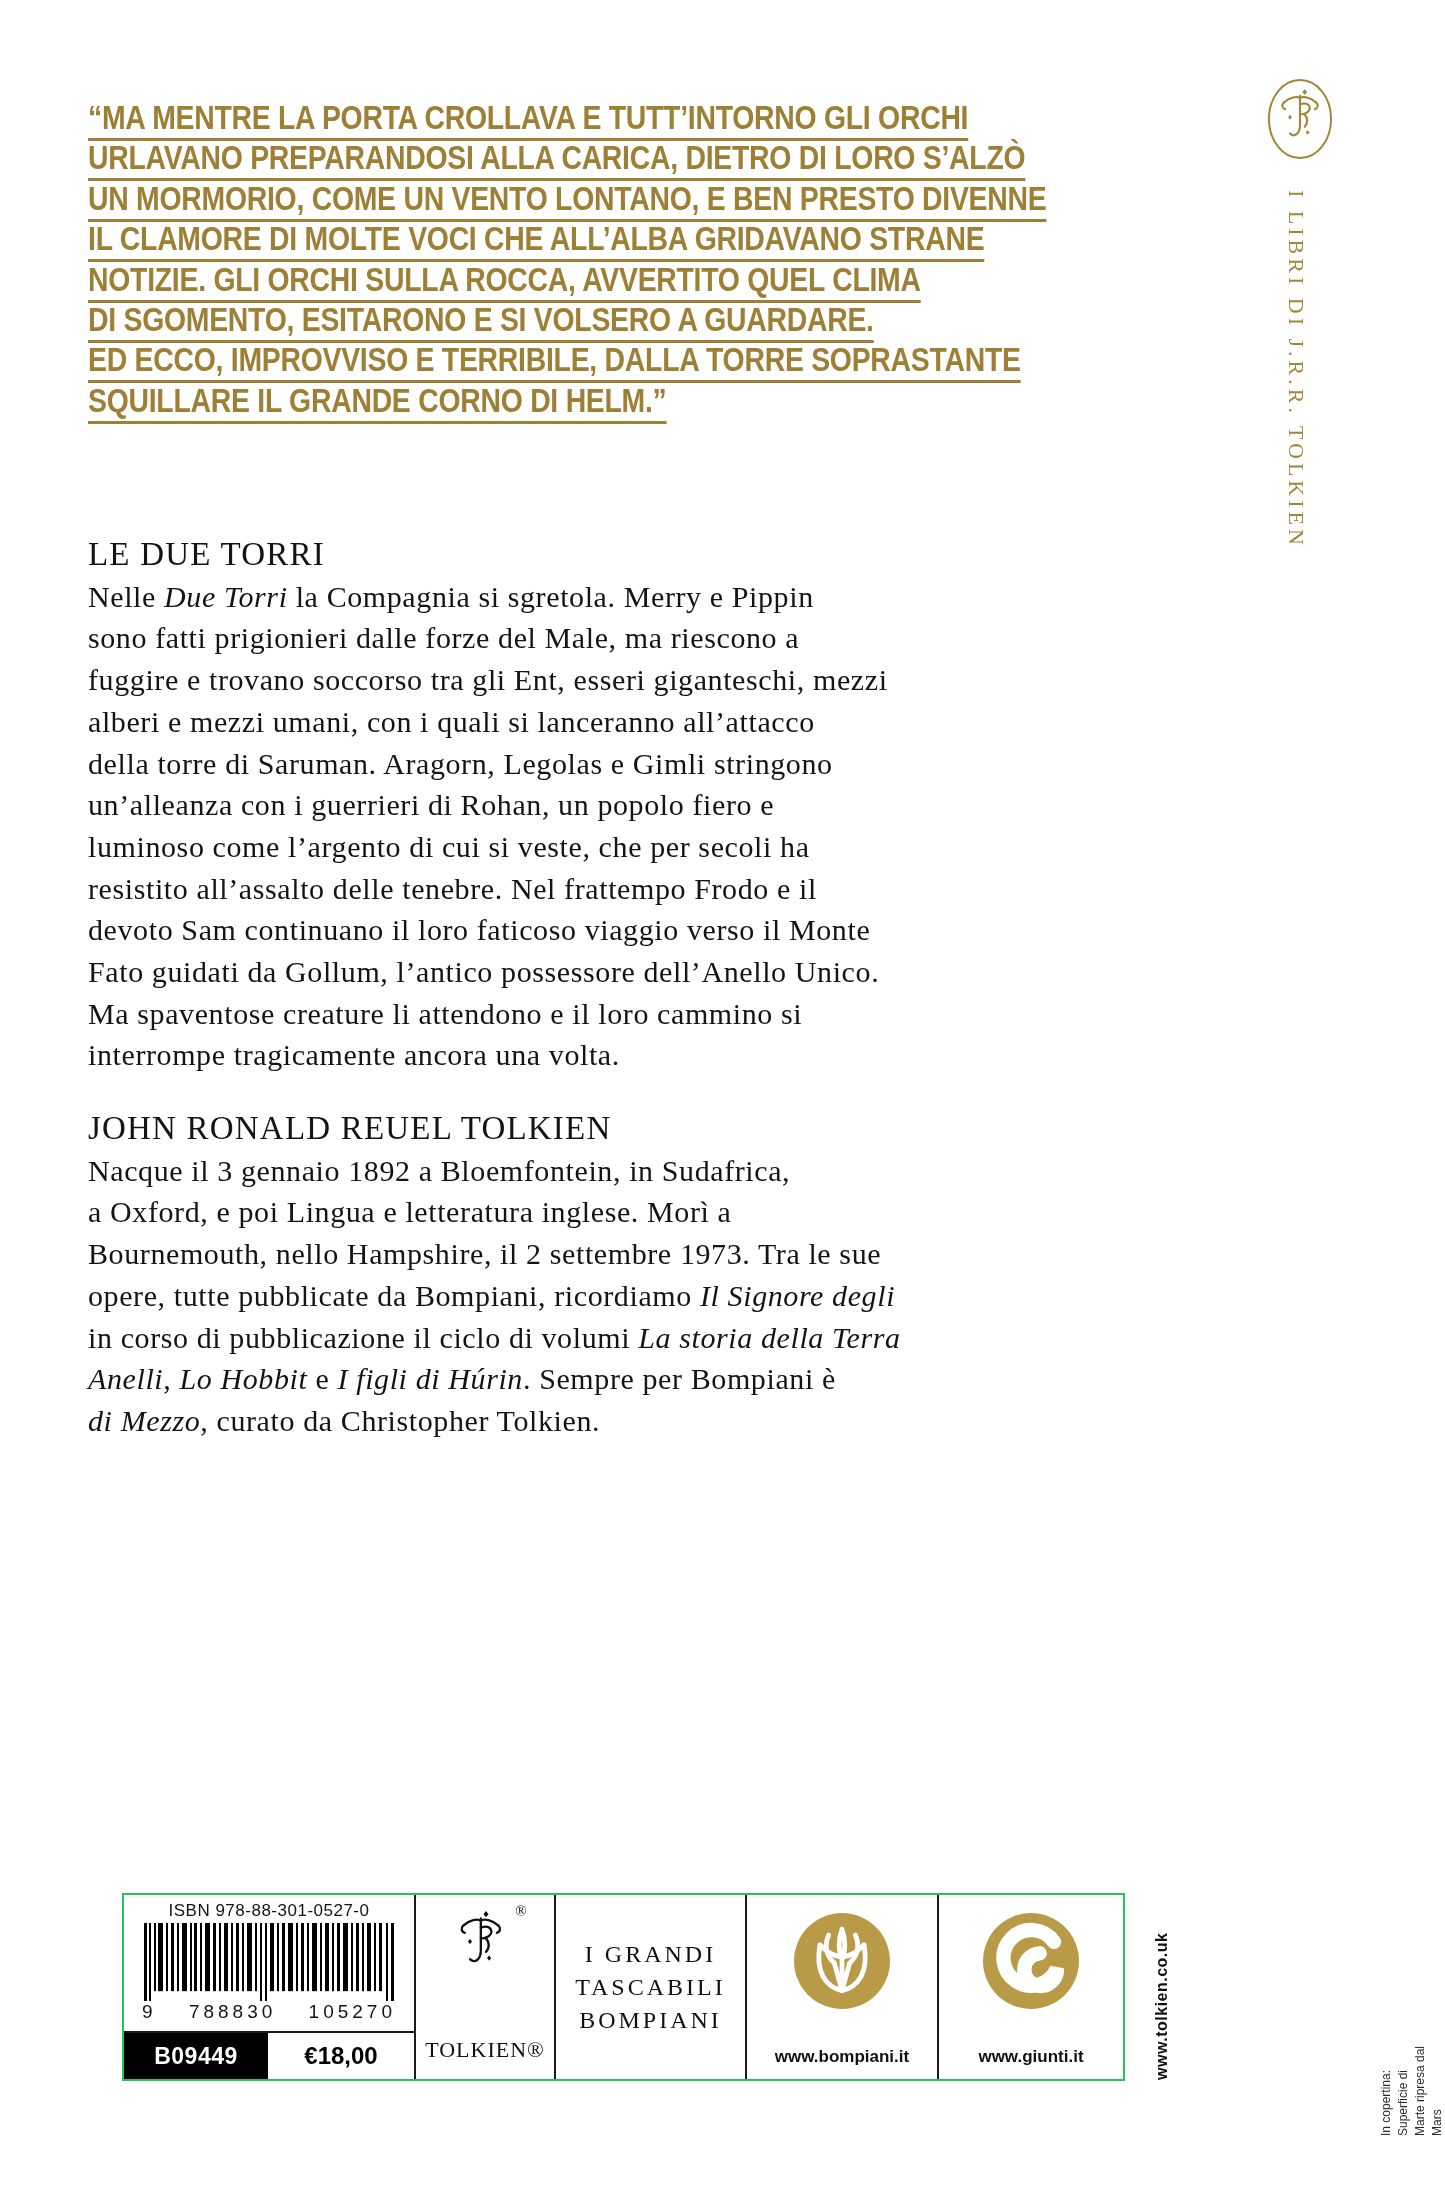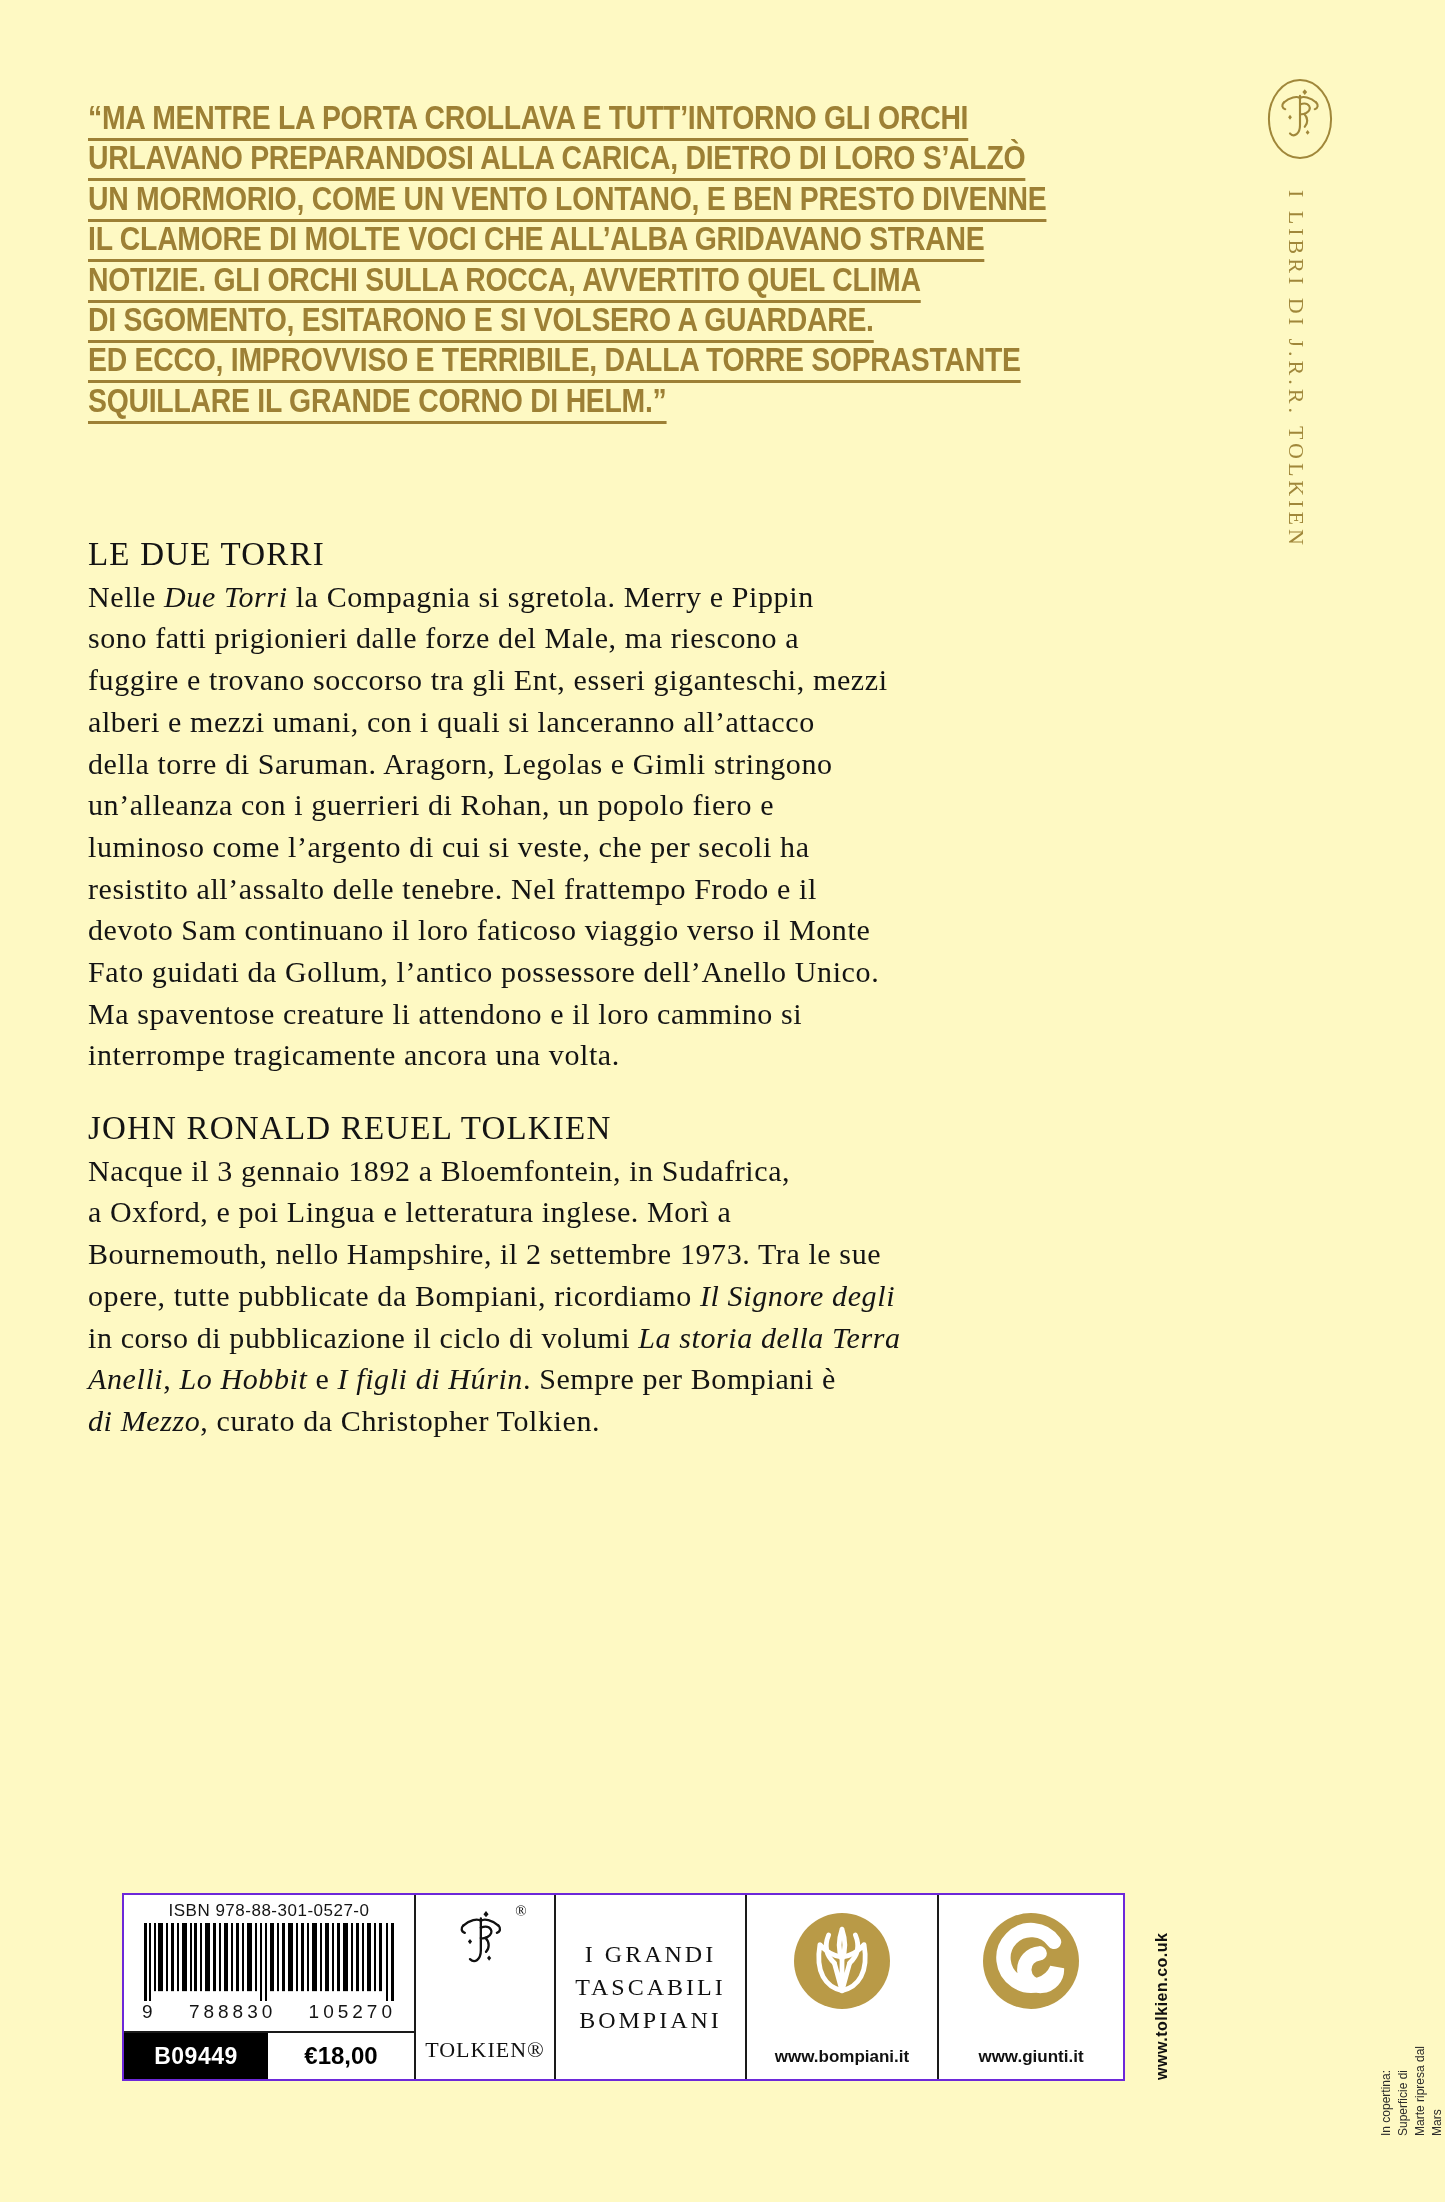--- a/index.html
+++ b/index.html
@@ -1,19 +1,19 @@
 <!DOCTYPE html>
 <html><head>
 <meta charset="utf-8">
 <style>
   html,body{margin:0;padding:0;background:#e8e8e8;}
   #page{
     position:relative;
     width:1445px;height:2202px;
-    background:#fef9c3;
+    background:#ffffff;
     overflow:hidden;
     font-family:"Liberation Serif", serif;
     color:#141414;
   }
 
   
   .quote{
     position:absolute;left:88px;top:98px;width:1220px;
     font-family:"Liberation Sans", sans-serif;
     font-weight:bold;
@@ -45,21 +45,21 @@
   .series-title{
     position:absolute;left:1283px;top:190px;height:380px;
     writing-mode:vertical-rl;text-orientation:sideways;
     font-family:"Liberation Serif", serif;
     font-size:22px;letter-spacing:4px;color:#a0873a;white-space:nowrap;
   }
 
   
   .footer-bar{
     position:absolute;left:122px;top:1893px;width:1003px;height:188px;
-    border:2px solid #6d28d9;box-sizing:border-box;
+    border:2px solid #22c55e;box-sizing:border-box;
     display:flex;background:#fff;
   }
   .cell{box-sizing:border-box;position:relative;}
   .cell + .cell{border-left:2px solid #1a1a1a;}
   .cell-isbn{width:290px;display:flex;flex-direction:column;}
   .cell-tolkien{width:140px;}
   .cell-collection{width:191px;display:flex;align-items:center;justify-content:center;}
   .cell-bompiani{width:192px;}
   .cell-giunti{width:186px;}
 

